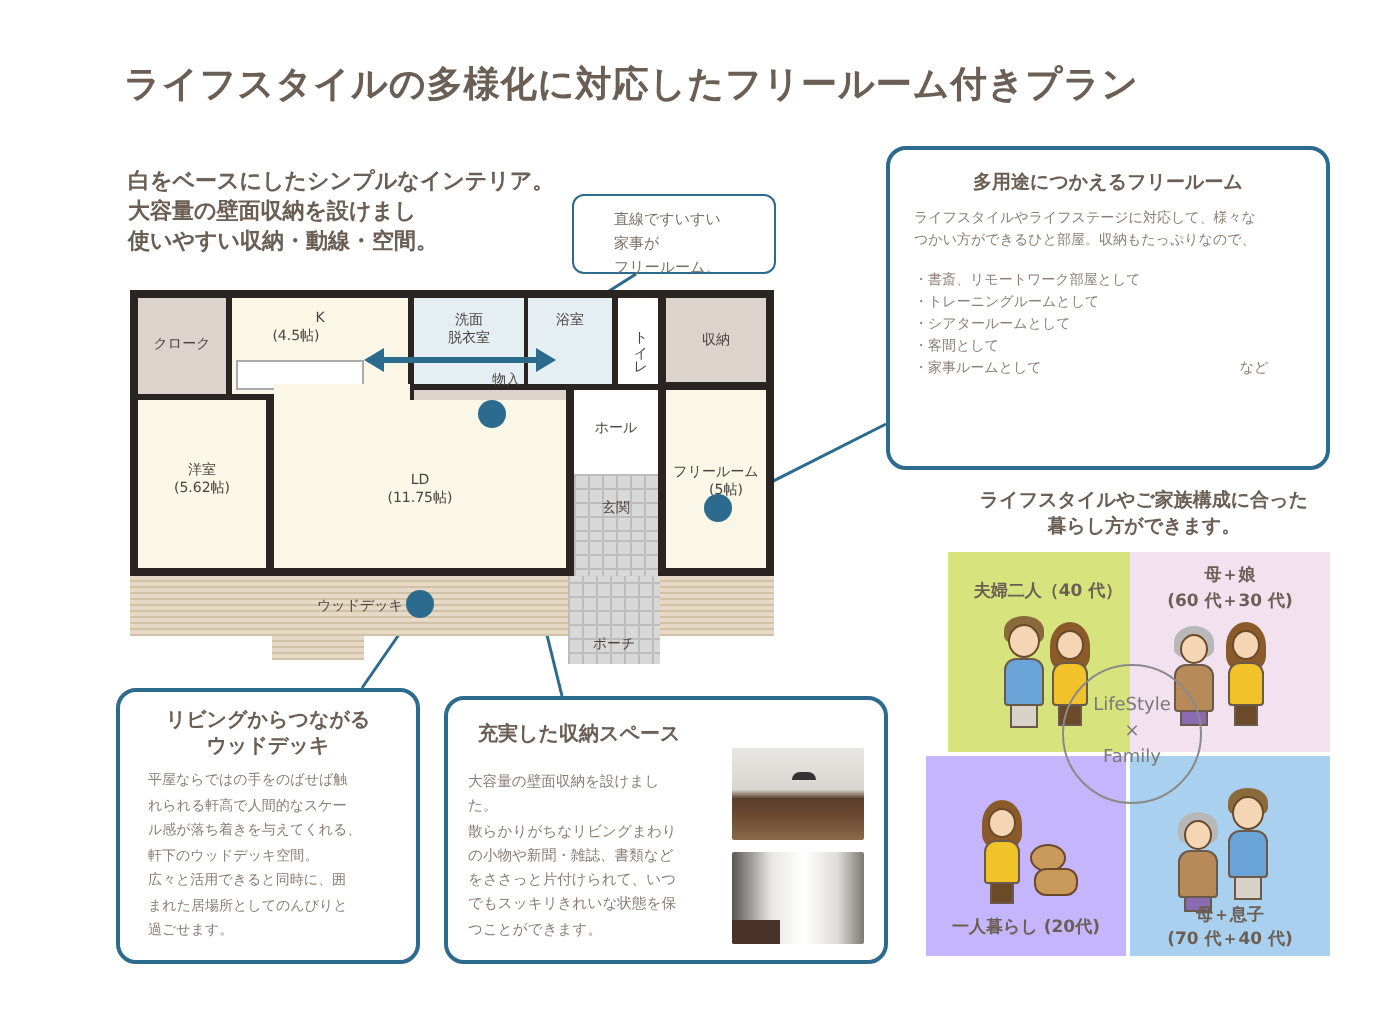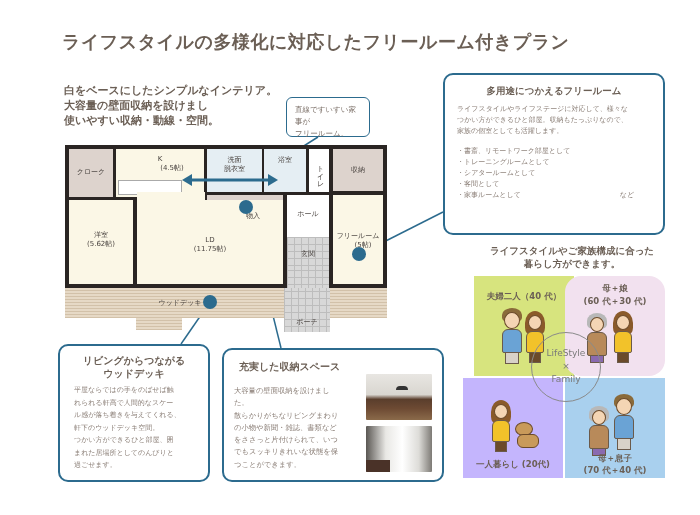--- a/index.html
+++ b/index.html
@@ -12,22 +12,22 @@
   }
   .intro {
     position: absolute; left: 64px; top: 83px;
     font-size: 11px; font-weight: bold; color: #6b5f55; line-height: 15px;
   }
 
   .callout {
     position: absolute; border: 2px solid #2c6b8e; border-radius: 10px; background: #fff;
   }
   .small-callout {
-    left: 286px; top: 97px; width: 84px; height: 40px;
-    font-size: 7.5px; color: #7a6e66; line-height: 12px; padding: 6px 8px; border-radius: 6px;
+    left: 286px; top: 97px; width: 102px; height: 40px;
+    font-size: 7.5px; color: #7a6e66; line-height: 12px; padding: 6px 20px; border-radius: 6px;
     border-width: 1.5px;
   }
 
   .freeroom-box {
     left: 443px; top: 73px; width: 222px; height: 162px; padding: 10px 12px;
   }
   .freeroom-box .h { text-align: center; font-weight: bold; font-size: 9.5px; color: #6b5f55; margin-bottom: 6px; }
   .freeroom-box .p { font-size: 7px; color: #8a7e76; line-height: 11px; }
   .freeroom-box ul { list-style: none; margin-top: 9px; font-size: 7px; color: #8a7e76; line-height: 11px; }
   .freeroom-box li span.etc { margin-left: 99px; }
@@ -49,21 +49,21 @@
   .photo1::after { content:""; position:absolute; left:30px; top:12px; width:12px; height:4px; background:#333; border-radius: 6px 6px 0 0; }
   .photo2::after { content:""; position:absolute; left:0; bottom:0; width:24px; height:12px; background:#4a3228; }
 
   .family-title {
     position: absolute; left: 462px; top: 244px; width: 220px; text-align: center;
     font-size: 9.5px; font-weight: bold; color: #6b5f55; line-height: 13px;
   }
   .grid { position: absolute; left: 463px; top: 276px; width: 202px; height: 202px; }
   .cell { position: absolute; width: 100px; height: 100px; }
   .c1 { left: 0; top: 0; background: #d7e47e; margin-left: 11px; }
-  .c2 { left: 102px; top: 0; background: #f2e1ef; border-radius: 16px; }
+  .c2 { left: 102px; top: 0; background: #f2e1ef; }
   .c3 { left: 0; top: 102px; background: #c4b5fd; }
   .c4 { left: 102px; top: 102px; background: #a9d0ee; }
   .cell .lab { position: absolute; width: 100%; text-align: center; font-weight: bold; font-size: 8.5px; color: #6b5f55; line-height: 12px; }
   .circle {
     position: absolute; left: 531px; top: 332px; width: 70px; height: 70px; border: 1px solid #8a8a8a; border-radius: 50%;
     font-size: 9px; color: #7a7a7a; text-align: center;
   }
   .circle .a { position: absolute; top: 15px; width: 100%; }
   .circle .x { position: absolute; top: 28px; width: 100%; font-size: 9px; }
   .circle .b { position: absolute; top: 41px; width: 100%; }
@@ -124,27 +124,27 @@
   <div style="left:9px;top:60px;width:64px;height:84px;background:#fbf7e6;"></div>
   <div style="left:77px;top:60px;width:146px;height:84px;background:#fbf7e6;"></div>
   <div style="left:77px;top:52px;width:68px;height:10px;background:#fbf7e6;"></div>
   <div style="left:227px;top:55px;width:42px;height:42px;background:#fff;"></div>
   <div style="left:227px;top:97px;width:42px;height:33px;background:#d8d8d8;background-image:linear-gradient(#bdbdbd 1px,transparent 1px),linear-gradient(90deg,#bdbdbd 1px,transparent 1px);background-size:7px 7px;"></div>
   <div style="left:273px;top:55px;width:50px;height:89px;background:#fbf7e6;"></div>
   <div style="left:227px;top:130px;width:42px;height:18px;background:#d8d8d8;background-image:linear-gradient(#bdbdbd 1px,transparent 1px),linear-gradient(90deg,#bdbdbd 1px,transparent 1px);background-size:7px 7px;"></div>
 
   <div class="rm-label" style="left:9px;top:28px;width:44px;">クローク</div>
   <div class="rm-label" style="left:56px;top:15px;width:88px;">K</div>
-  <div class="rm-label" style="left:68px;top:24px;width:88px;">(4.5帖)</div>
+  <div class="rm-label" style="left:44px;top:24px;width:88px;">(4.5帖)</div>
   <div class="rm-label" style="left:147px;top:16px;width:55px;">洗面</div>
   <div class="rm-label" style="left:147px;top:25px;width:55px;">脱衣室</div>
   <div class="rm-label" style="left:204px;top:16px;width:42px;">浴室</div>
   <div class="rm-label" style="left:256px;top:20px;width:8px;writing-mode:vertical-rl;">トイレ</div>
   <div class="rm-label" style="left:273px;top:26px;width:50px;">収納</div>
-  <div class="rm-label" style="left:147px;top:72px;width:92px;">物入</div>
+  <div class="rm-label" style="left:147px;top:46px;width:92px;">物入</div>
   <div class="rm-label" style="left:227px;top:70px;width:42px;">ホール</div>
   <div class="rm-label" style="left:9px;top:91px;width:64px;">洋室</div>
   <div class="rm-label" style="left:9px;top:100px;width:64px;">(5.62帖)</div>
   <div class="rm-label" style="left:77px;top:96px;width:146px;">LD</div>
   <div class="rm-label" style="left:77px;top:105px;width:146px;">(11.75帖)</div>
   <div class="rm-label" style="left:227px;top:110px;width:42px;">玄関</div>
   <div class="rm-label" style="left:273px;top:92px;width:50px;">フリールーム</div>
   <div class="rm-label" style="left:273px;top:101px;width:60px;">(5帖)</div>
   <div class="rm-label" style="left:90px;top:159px;width:60px;">ウッドデッキ</div>
   <div class="rm-label" style="left:224px;top:178px;width:46px;">ポーチ</div>
@@ -157,42 +157,41 @@
   <div class="dot" style="left:179px;top:60px;width:14px;height:14px;"></div>
   <div class="dot" style="left:292px;top:107px;width:14px;height:14px;"></div>
   <div class="dot" style="left:143px;top:155px;width:14px;height:14px;"></div>
 </div>
 
 <div class="callout freeroom-box">
   <div class="h">多用途につかえるフリールーム</div>
   <div class="p">
     <div>ライフスタイルやライフステージに対応して、様々な</div>
     <div>つかい方ができるひと部屋。収納もたっぷりなので、</div>
-    <div>家族の個室としても活躍します。</div>
   </div>
   <ul>
     <li>・書斎、リモートワーク部屋として</li>
     <li>・トレーニングルームとして</li>
     <li>・シアタールームとして</li>
     <li>・客間として</li>
     <li><span>・家事ルームとして</span><span class="etc">など</span></li>
   </ul>
 </div>
 
 <div class="callout deck-box">
   <div class="h">
     <div>リビングからつながる</div>
     <div>ウッドデッキ</div>
   </div>
   <div class="p">
     <div>平屋ならではの手をのばせば触</div>
     <div>れられる軒高で人間的なスケー</div>
     <div>ル感が落ち着きを与えてくれる、</div>
     <div>軒下のウッドデッキ空間。</div>
-    <div>つかい方ができるひと部屋、囲</div>
+    <div>広々と活用できると同時に、囲</div>
     <div>まれた居場所としてのんびりと</div>
     <div>過ごせます。</div>
   </div>
 </div>
 
 <div class="callout storage-box">
   <div class="h">充実した収納スペース</div>
   <div class="p">
     <div>大容量の壁面収納を設けまし</div>
     <div>た。</div>

